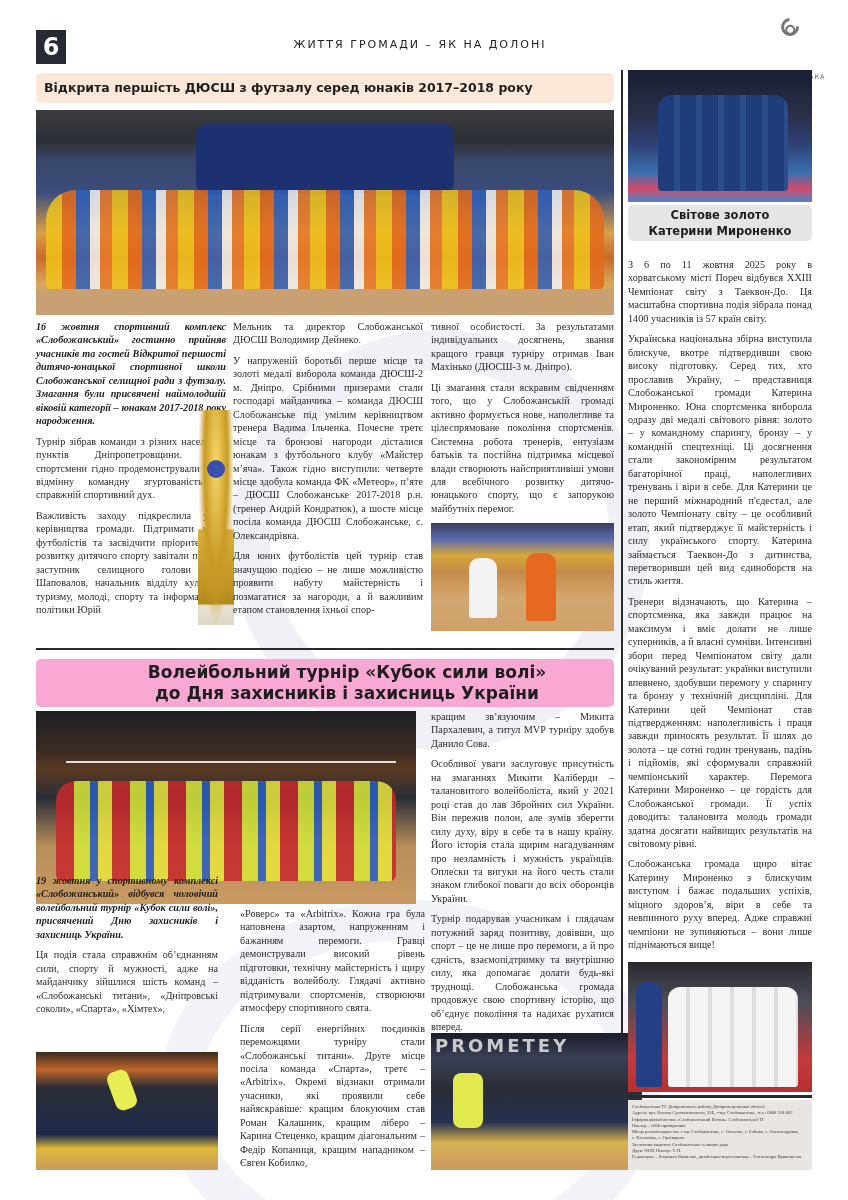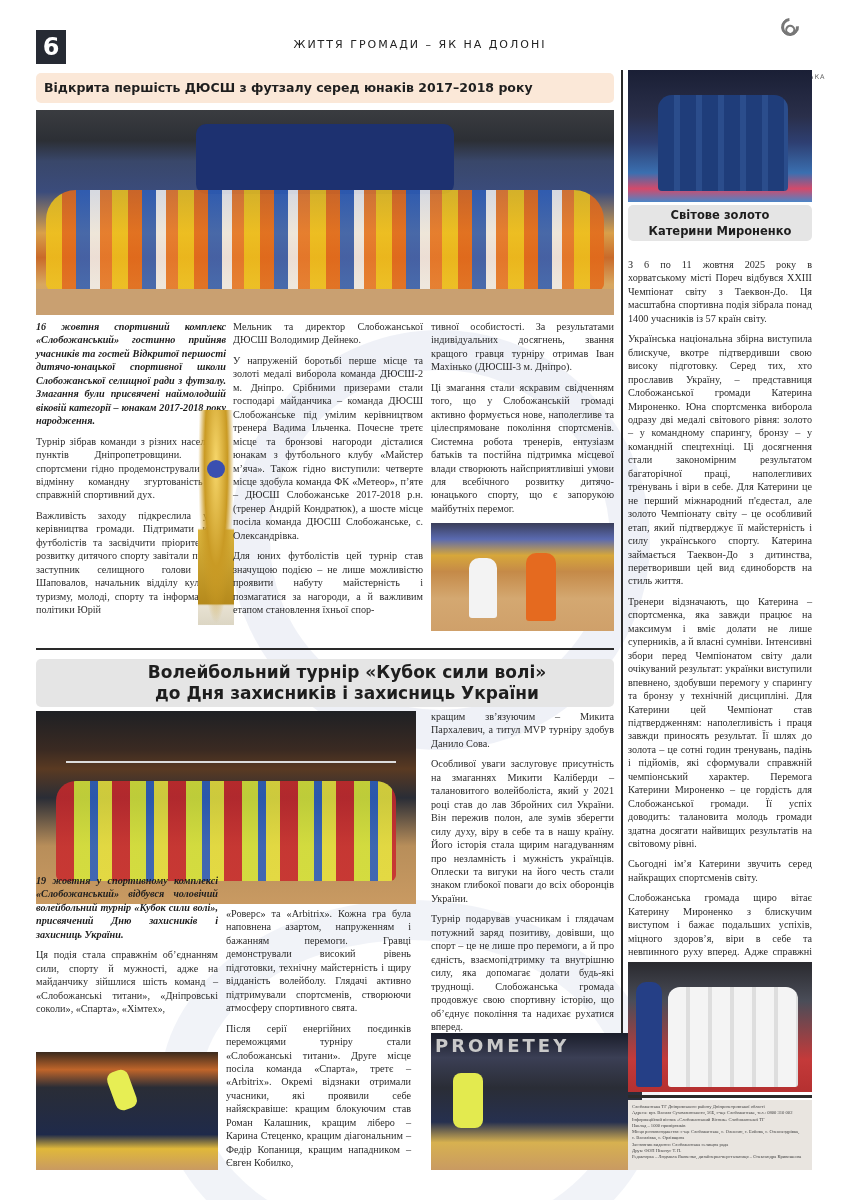--- a/index.html
+++ b/index.html
@@ -16,21 +16,21 @@
   .logo-mark::after { content: ""; position: absolute; left: 3px; top: 3px; width: 6px; height: 6px; border: 2px solid #777; border-radius: 50%; }
   .logo-text { font-family: "DejaVu Sans", sans-serif; font-size: 6.5px; letter-spacing: 1px; color: #666; line-height: 10px; margin-top: 36px; }
 
   .watermark { position: absolute; left: 230px; top: 330px; width: 420px; height: 420px; border-radius: 50%;
     border: 40px solid rgba(190,200,225,0.25); pointer-events: none; }
   .watermark2 { position: absolute; left: 160px; top: 900px; width: 500px; height: 380px; border-radius: 50%;
     border: 40px solid rgba(190,200,225,0.22); pointer-events: none; }
 
   .headline-bar { position: absolute; border-radius: 5px; font-family: "DejaVu Sans", sans-serif; font-weight: bold; color: #1e1e1e; }
   .hb1 { left: 36px; top: 73px; width: 578px; height: 30px; background: #fbe8d8; font-size: 12.5px; line-height: 30px; padding-left: 8px; }
-  .hb2 { left: 36px; top: 659px; width: 578px; height: 48px; background: #e5e5e5; font-size: 17px; line-height: 21px; text-align: center; padding-top: 3px; padding-left: 44px; }
+  .hb2 { left: 36px; top: 659px; width: 578px; height: 48px; background: #f9a8d4; font-size: 17px; line-height: 21px; text-align: center; padding-top: 3px; padding-left: 44px; }
   .hb3 { left: 628px; top: 205px; width: 184px; height: 36px; background: #e5e5e5; font-size: 11.5px; line-height: 16px; text-align: center; padding-top: 2px; }
 
   .photo { position: absolute; overflow: hidden; }
   .photo-team1 { left: 36px; top: 110px; width: 578px; height: 205px;
     background: linear-gradient(180deg, #3a3c40 0%, #2c2f35 15%, #39476a 25%, #3b4c7c 40%, #d9a04a 60%, #c96a2a 72%, #d8a760 85%, #c8a274 100%); }
   .photo-team1 .banner { position: absolute; left: 160px; top: 14px; width: 258px; height: 70px; background: #1d3170; border-radius: 10px; }
   .photo-team1 .floor { position: absolute; left: 0; bottom: 0; width: 100%; height: 26px; background: #c9a071; }
   .photo-team1 .kids { position: absolute; left: 10px; top: 80px; width: 558px; height: 100px;
     background: repeating-linear-gradient(90deg, #f0c31b 0 16px, #e36a1a 16px 30px, #2f5fb8 30px 44px, #f2f2f2 44px 54px, #e8792a 54px 66px); opacity: .85; border-radius: 30px 30px 6px 6px; }
 
@@ -71,21 +71,21 @@
     background: repeating-linear-gradient(90deg, #f4f4f4 0 18px, #dedede 18px 22px); border-radius: 12px 12px 3px 3px; }
 
   .col { position: absolute; font-size: 10.2px; line-height: 13.45px; text-align: justify; hyphens: auto; color: #2b2b2b; }
   .col p { margin-bottom: 7px; }
   .col p.lead { font-weight: bold; font-style: italic; color: #1e1e1e; }
 
   .c1 { left: 36px; top: 320px; width: 190px; }
   .c2 { left: 233px; top: 320px; width: 190px; }
   .c3 { left: 431px; top: 320px; width: 183px; }
   .c4 { left: 36px; top: 874px; width: 182px; }
-  .c5 { left: 226px; top: 907px; width: 185px; }
+  .c5 { left: 240px; top: 907px; width: 185px; }
   .c6 { left: 431px; top: 710px; width: 183px; }
   .c7 { left: 628px; top: 242px; width: 184px; margin-top: 16px; }
 
   .divider-v { position: absolute; left: 621px; top: 70px; width: 2px; height: 1100px; background: #2a2a2a; }
   .divider-h { position: absolute; left: 36px; top: 648px; width: 578px; height: 2px; background: #2a2a2a; }
   .divider-h2 { position: absolute; left: 628px; top: 1095px; width: 184px; height: 3px; background: #2a2a2a; }
 
   .imprint { position: absolute; left: 628px; top: 1100px; width: 184px; height: 70px; background: #e9e5e0;
     font-size: 4.6px; line-height: 6.3px; color: #444; padding: 4px 4px; }
   .imprint div { white-space: nowrap; overflow: hidden; }
@@ -182,21 +182,20 @@
 
 <div class="headline-bar hb3">
   <div>Світове золото</div>
   <div>Катерини Мироненко</div>
 </div>
 
 <div class="col c7">
   <p>З 6 по 11 жовтня 2025 року в хорватському місті Пореч відбувся XXIII Чемпіонат світу з Таеквон-До. Ця масштабна спортивна подія зібрала понад 1400 учасників із 57 країн світу.</p>
   <p>Українська національна збірна виступила блискуче, вкотре підтвердивши свою високу підготовку. Серед тих, хто прославив Україну, – представниця Слобожанської громади Катерина Мироненко. Юна спортсменка виборола одразу дві медалі світового рівня: золото – у командному спарингу, бронзу – у командній спецтехніці. Ці досягнення стали закономірним результатом багаторічної праці, наполегливих тренувань і віри в себе. Для Катерини це не перший міжнародний п'єдестал, але золото Чемпіонату світу – це особливий етап, який підтверджує її майстерність і силу українського спорту. Катерина займається Таеквон-До з дитинства, перетворивши цей вид єдиноборств на стиль життя.</p>
   <p>Тренери відзначають, що Катерина – спортсменка, яка завжди працює на максимум і вміє долати не лише суперників, а й власні сумніви. Інтенсивні збори перед Чемпіонатом світу дали очікуваний результат: українки виступили впевнено, здобувши перемогу у спарингу та бронзу у технічній дисципліні. Для Катерини цей Чемпіонат став підтвердженням: наполегливість і праця завжди приносять результат. Її шлях до золота – це сотні годин тренувань, падінь і підйомів, які сформували справжній чемпіонський характер. Перемога Катерини Мироненко – це гордість для Слобожанської громади. Її успіх доводить: талановита молодь громади здатна досягати найвищих результатів на світовому рівні.</p>
-  <p>Сьогодні ім’я Катерини звучить серед найкращих спортсменів світу.</p>
   <p>Слобожанська громада щиро вітає Катерину Мироненко з блискучим виступом і бажає подальших успіхів, міцного здоров’я, віри в себе та невпинного руху вперед. Адже справжні чемпіони не зупиняються – вони лише піднімаються вище!</p>
 </div>
 
 <div class="photo photo-taekwondo2">
   <div class="coach"></div>
   <div class="girls"></div>
 </div>
 
 <div class="divider-h2"></div>
 

